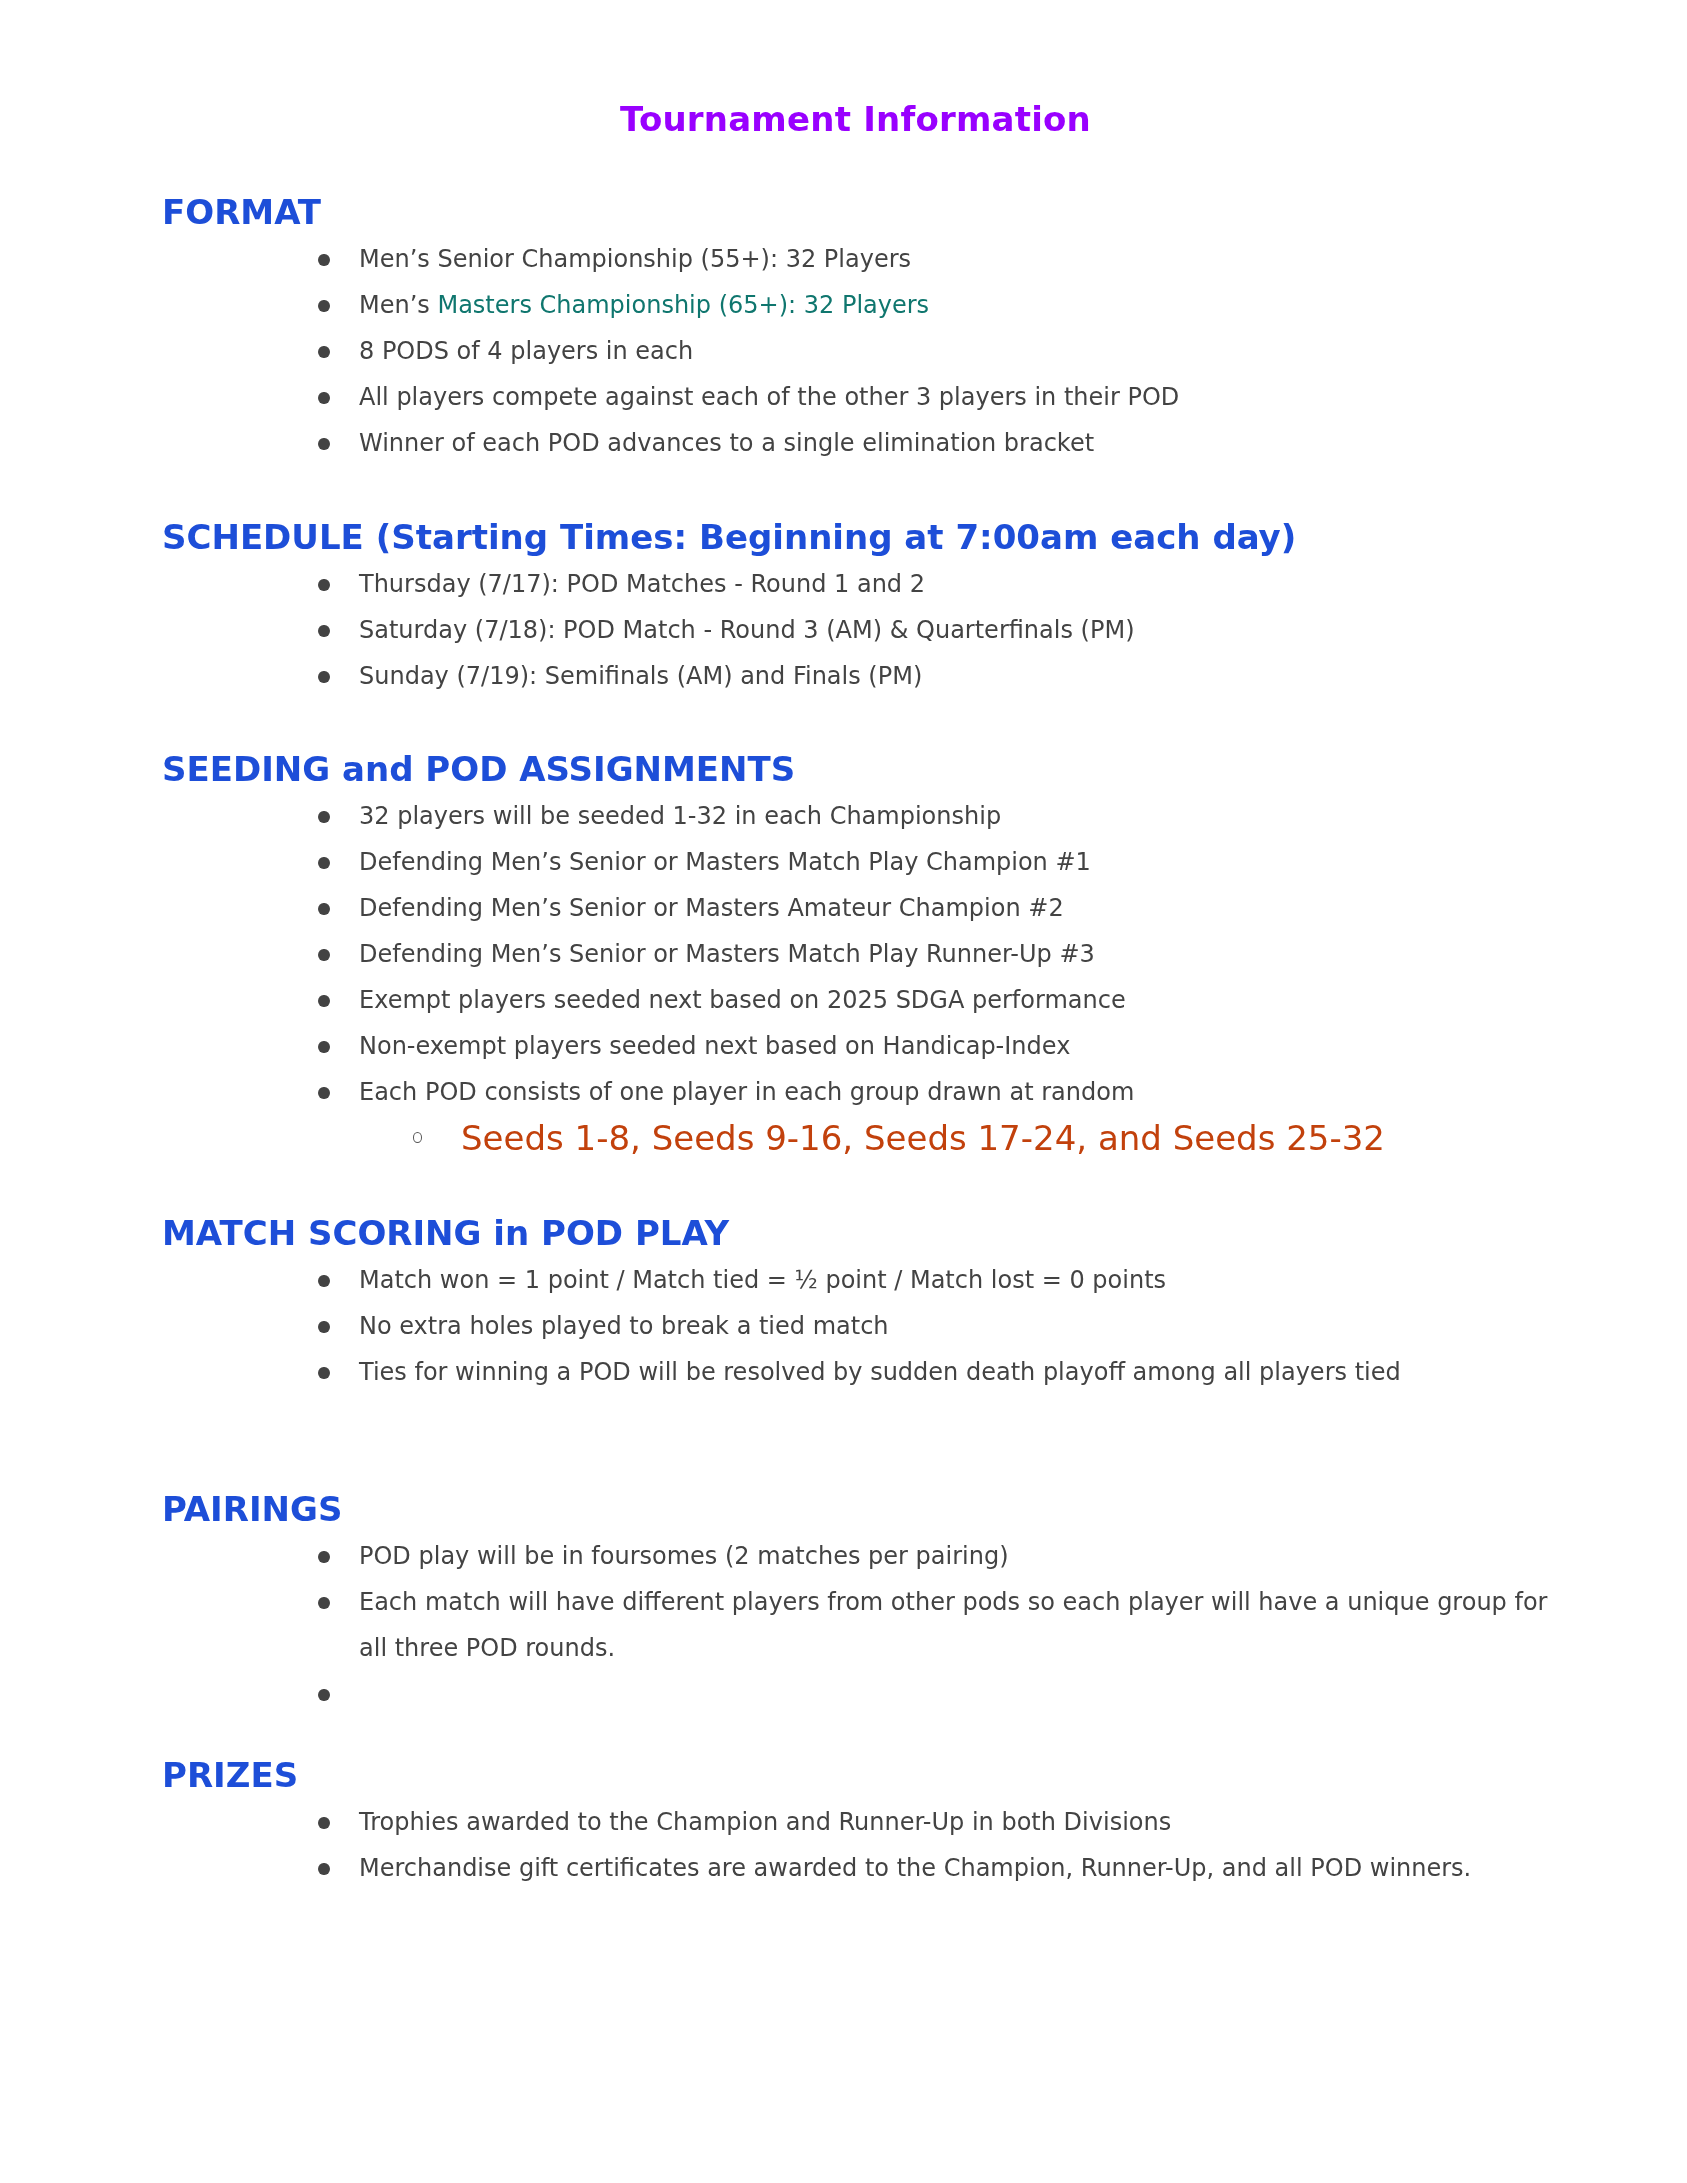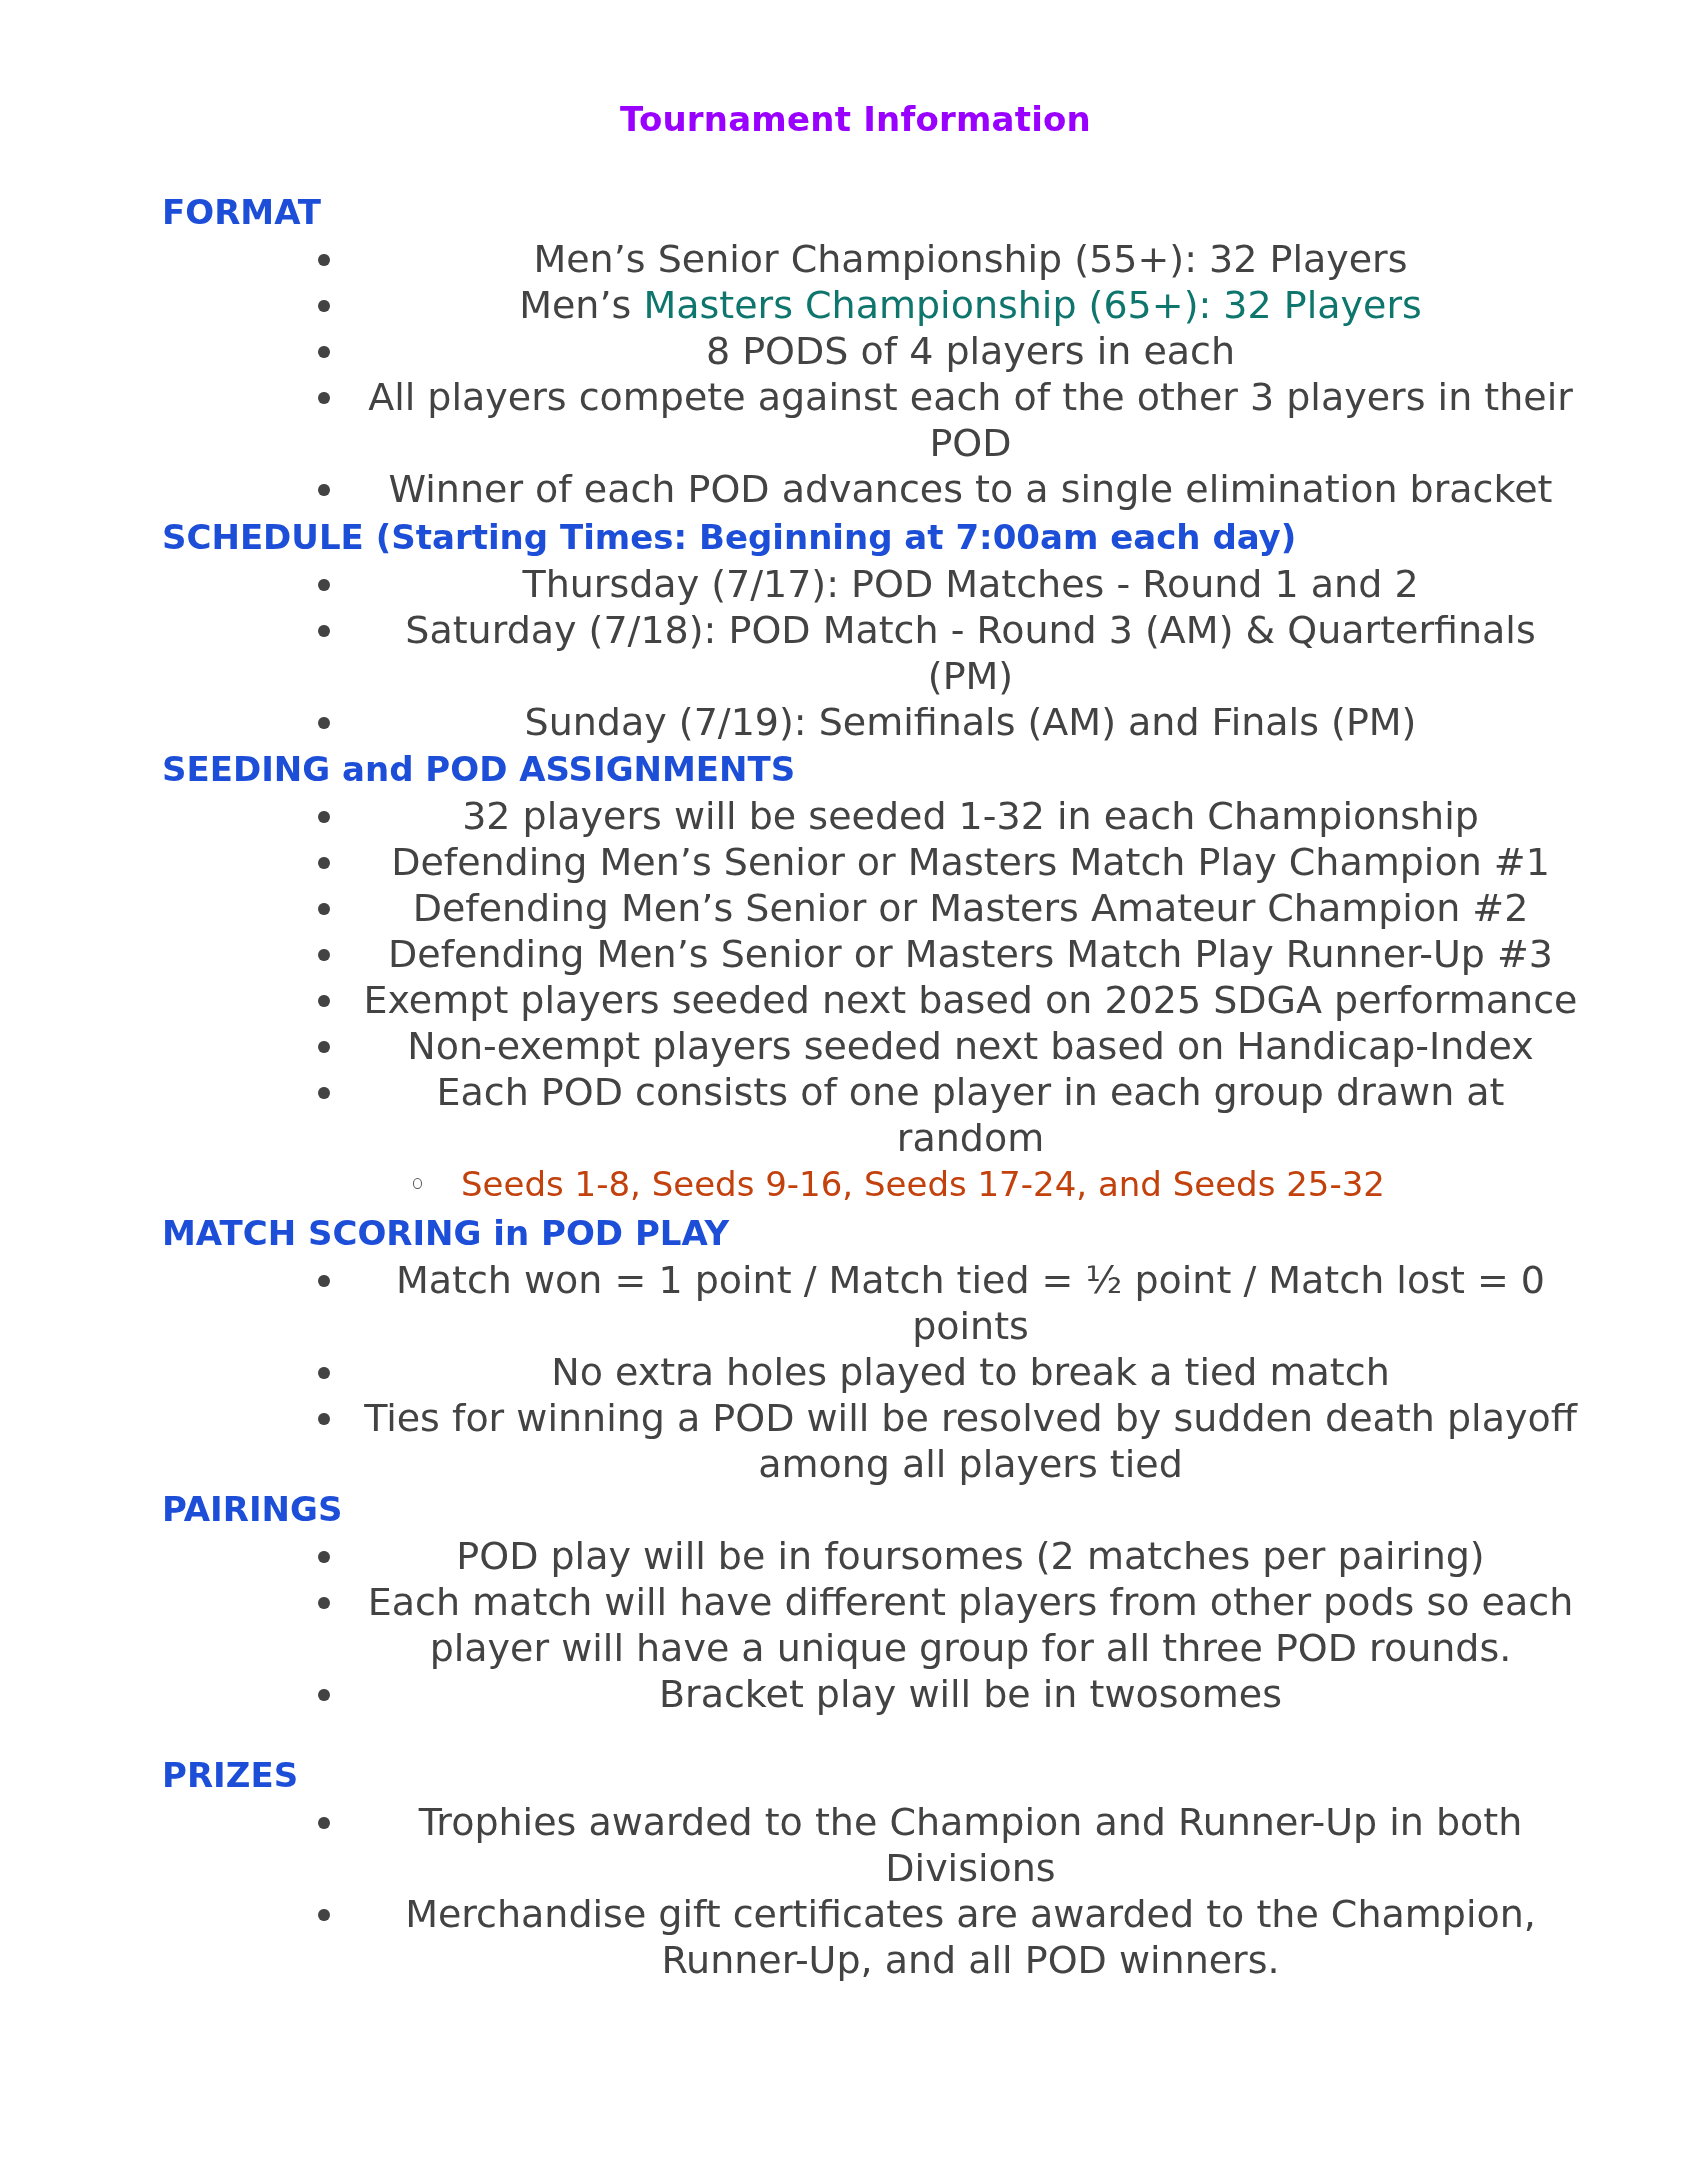--- a/index.html
+++ b/index.html
@@ -48,25 +48,24 @@
       white-space: nowrap;
     }
     ul.bullets {
       list-style: none;
       margin: 0;
       padding: 0;
     }
     ul.bullets > li {
       position: relative;
       padding-left: 197px;
-      font-size: 38px;
+      font-size: 24px;
       line-height: 46px;
       color: #434343;
       width: 1223px;
-      text-align: center;
     }
     ul.bullets > li .dot {
       position: absolute;
       left: 156px;
       top: 17.7px;
       width: 11.8px;
       height: 12.7px;
       border-radius: 50%;
       background: #434343;
     }
@@ -214,21 +213,20 @@
       <li>
         <span class="dot"></span>
         <span class="txt">POD play will be in foursomes (2 matches per pairing)</span>
       </li>
       <li>
         <span class="dot"></span>
         <span class="txt">Each match will have different players from other pods so each player will have a unique group for all three POD rounds.</span>
       </li>
       <li>
         <span class="dot"></span>
-        <span class="txt">Bracket play will be in twosomes</span>
       </li>
     </ul>
   </div>
 
   <div class="section" style="top:1752px;">
     <h2 class="heading">PRIZES</h2>
     <ul class="bullets">
       <li>
         <span class="dot"></span>
         <span class="txt">Trophies awarded to the Champion and Runner-Up in both Divisions</span>

